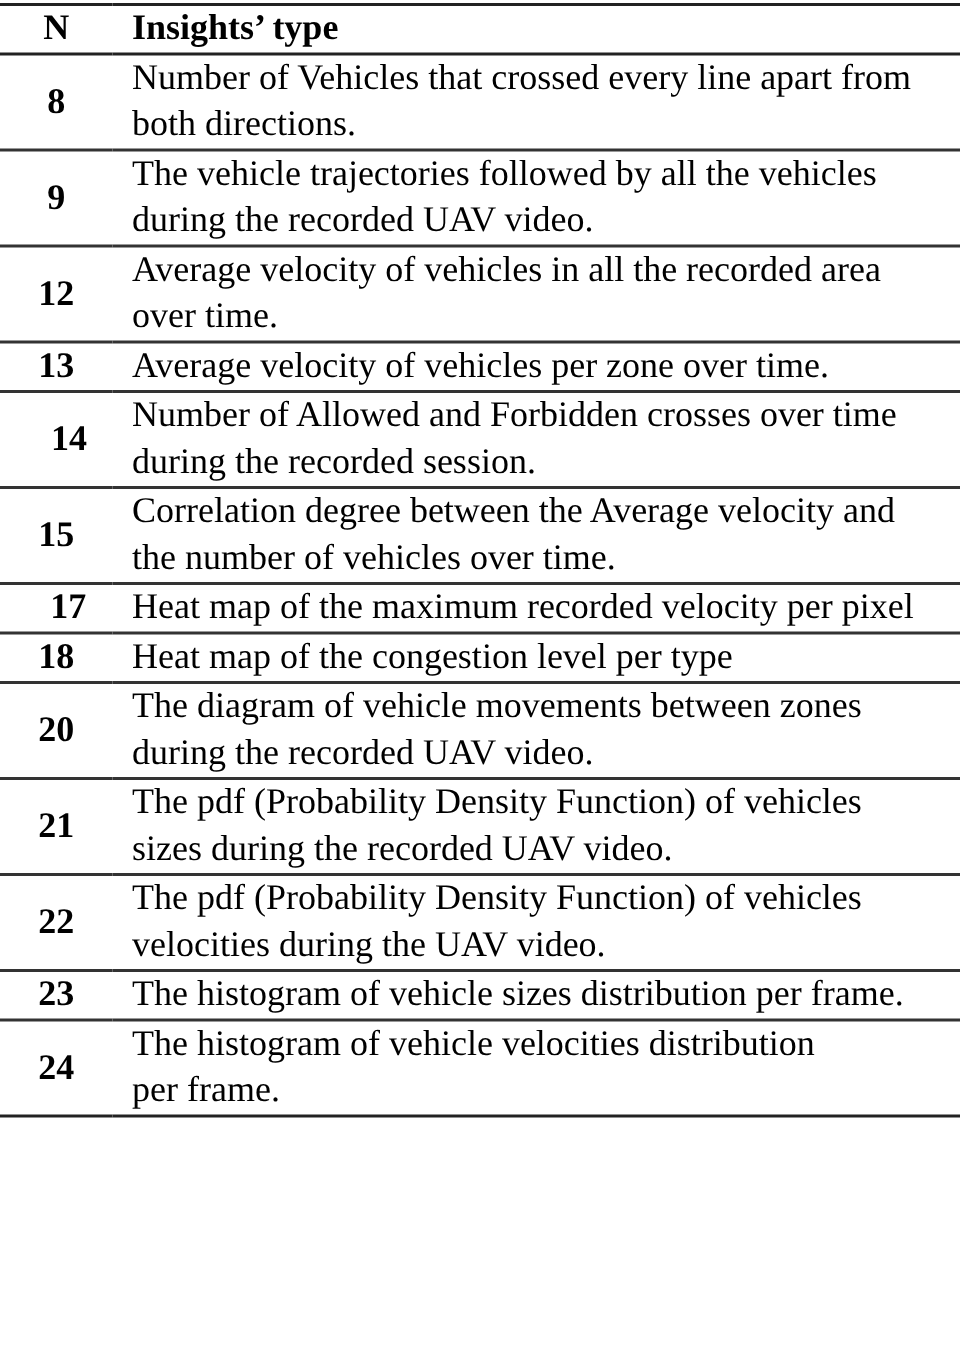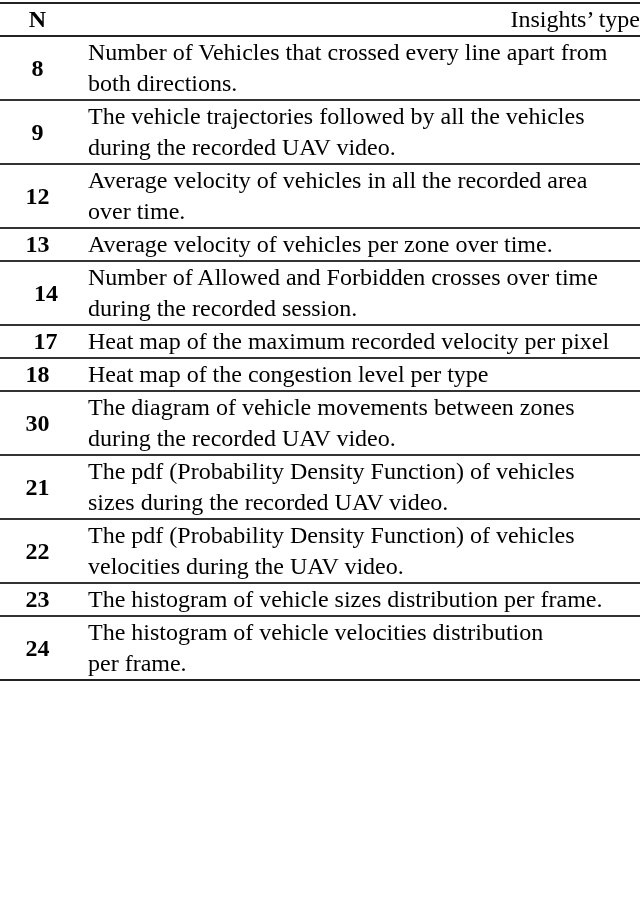--- a/index.html
+++ b/index.html
@@ -14,21 +14,21 @@
       line-height: 31px;
     }
     thead tr { border-top: 2px solid #222; border-bottom: 2px solid #222; }
     tbody tr { border-bottom: 2px solid #333; }
     tbody tr:last-child { border-bottom: 2px solid #222; }
     th, td { padding: 0; vertical-align: middle; }
     th { text-align: left; font-weight: bold; height: 31px; }
     .col-n { width: 58px; text-align: center; font-weight: bold; }
     th.col-n { text-align: center; }
     .col-t { padding-left: 13px; text-align: left; font-weight: normal; }
-    th.col-t { font-weight: normal; text-align: right; }
+    th.col-t { font-weight: bold; }
     td.col-t { padding-top: 0px; padding-bottom: 0px; }
   </style>
 </head>
 <body>
 
 <table>
   <thead>
     <tr>
       <th class="col-n">N</th>
       <th class="col-t">Insights’ type</th>
@@ -49,29 +49,33 @@
       </tr>
       <tr>
         <td class="col-n" style="height: 29px;">13</td>
         <td class="col-t">Average velocity of vehicles per zone over time.</td>
       </tr>
       <tr>
         <td class="col-n" style="height: 60px; padding-left: 17px;">14</td>
         <td class="col-t">Number of Allowed and Forbidden crosses over time<br>during the recorded session.</td>
       </tr>
       <tr>
+        <td class="col-n" style="height: 60px;">15</td>
+        <td class="col-t">Correlation degree between the Average velocity and<br>the number of vehicles over time.</td>
+      </tr>
+      <tr>
         <td class="col-n" style="height: 29px; padding-left: 16px;">17</td>
         <td class="col-t">Heat map of the maximum recorded velocity per pixel</td>
       </tr>
       <tr>
         <td class="col-n" style="height: 29px;">18</td>
         <td class="col-t">Heat map of the congestion level per type</td>
       </tr>
       <tr>
-        <td class="col-n" style="height: 60px;">30</td>
+        <td class="col-n" style="height: 60px;">20</td>
         <td class="col-t">The diagram of vehicle movements between zones<br>during the recorded UAV video.</td>
       </tr>
       <tr>
         <td class="col-n" style="height: 60px;">21</td>
         <td class="col-t">The pdf (Probability Density Function) of vehicles<br>sizes during the recorded UAV video.</td>
       </tr>
       <tr>
         <td class="col-n" style="height: 60px; margin-top: 27px;">22</td>
         <td class="col-t">The pdf (Probability Density Function) of vehicles<br>velocities during the UAV video.</td>
       </tr>

